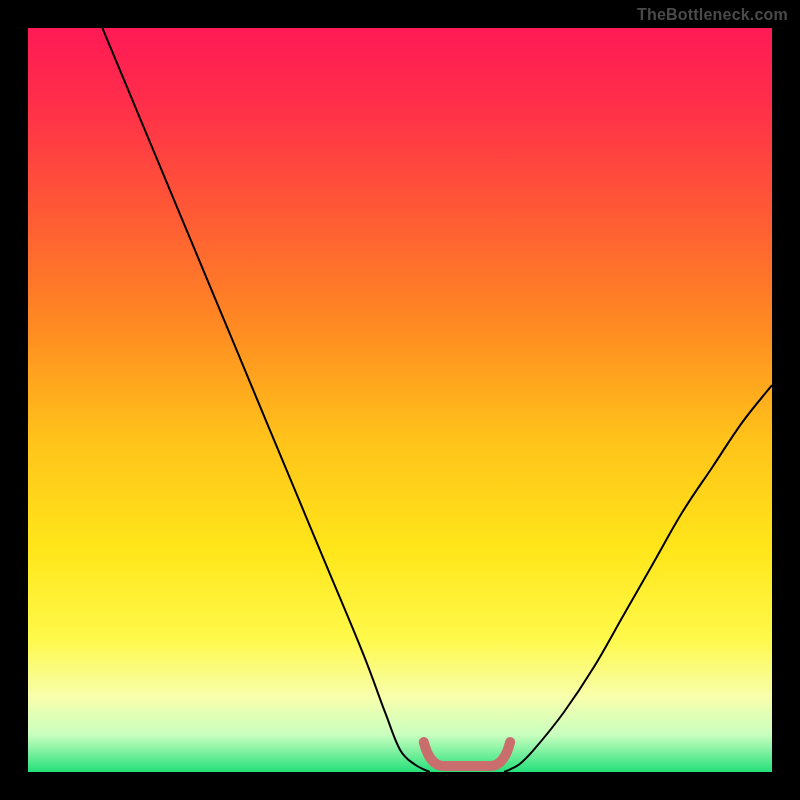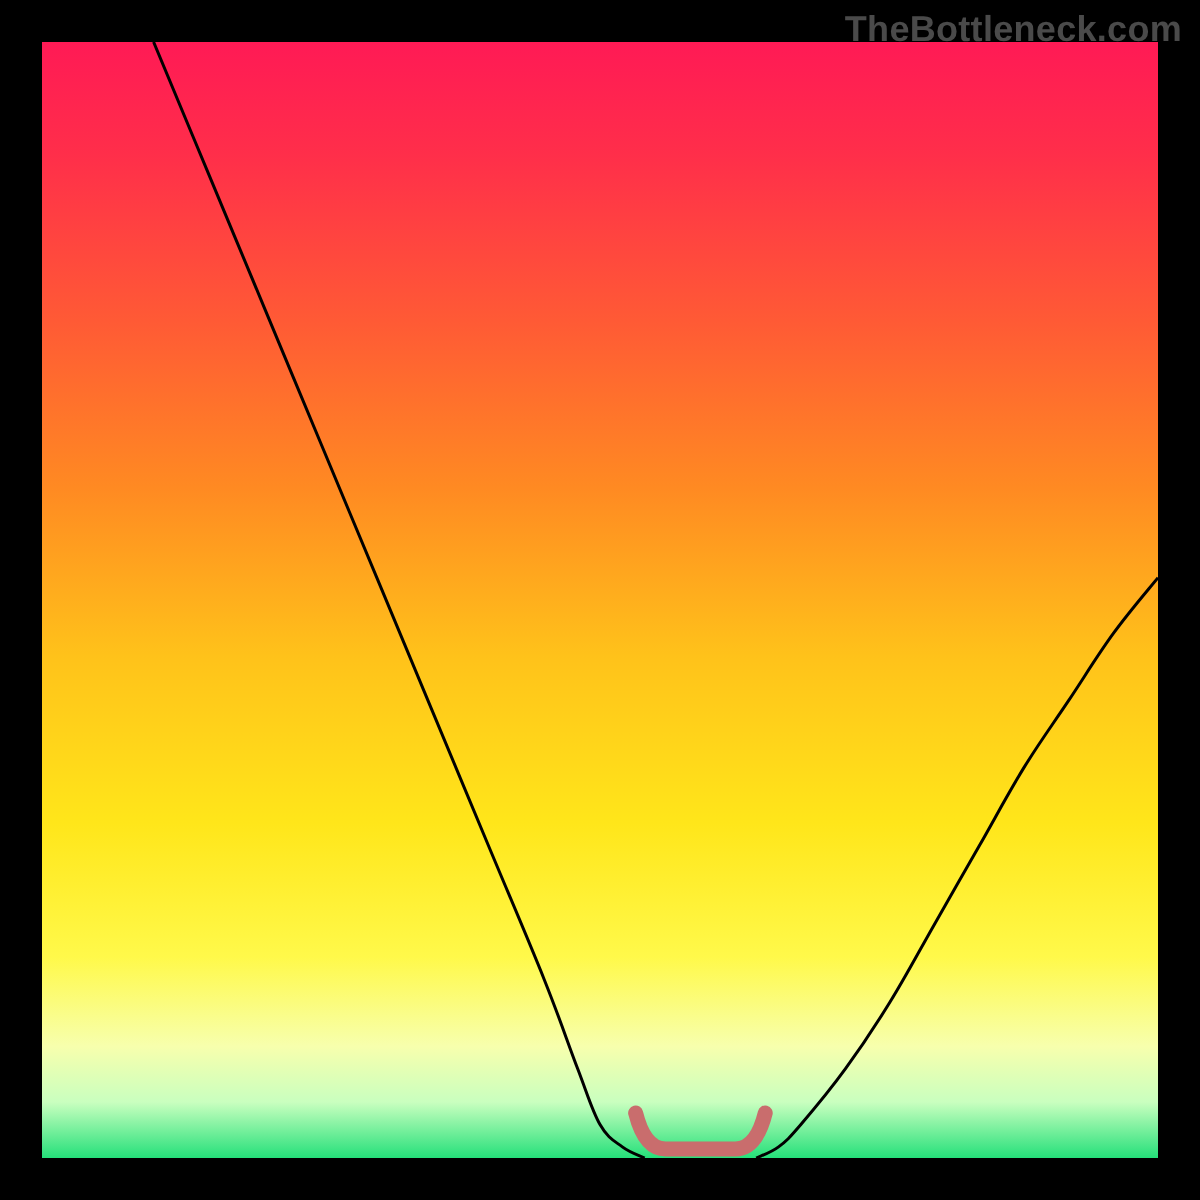--- a/index.html
+++ b/index.html
@@ -15,21 +15,21 @@
     position: relative;
     width: 800px;
     height: 800px;
     background: #000;
   }
   .watermark {
     position: absolute;
     top: 6px;
     right: 12px;
     color: #4a4a4a;
-    font-size: 24px;
+    font-size: 16px;
     font-weight: 600;
     letter-spacing: 0.2px;
     z-index: 10;
     user-select: none;
   }
   .plot-wrap {
     position: absolute;
     left: 28px;
     top: 28px;
     width: 744px;

